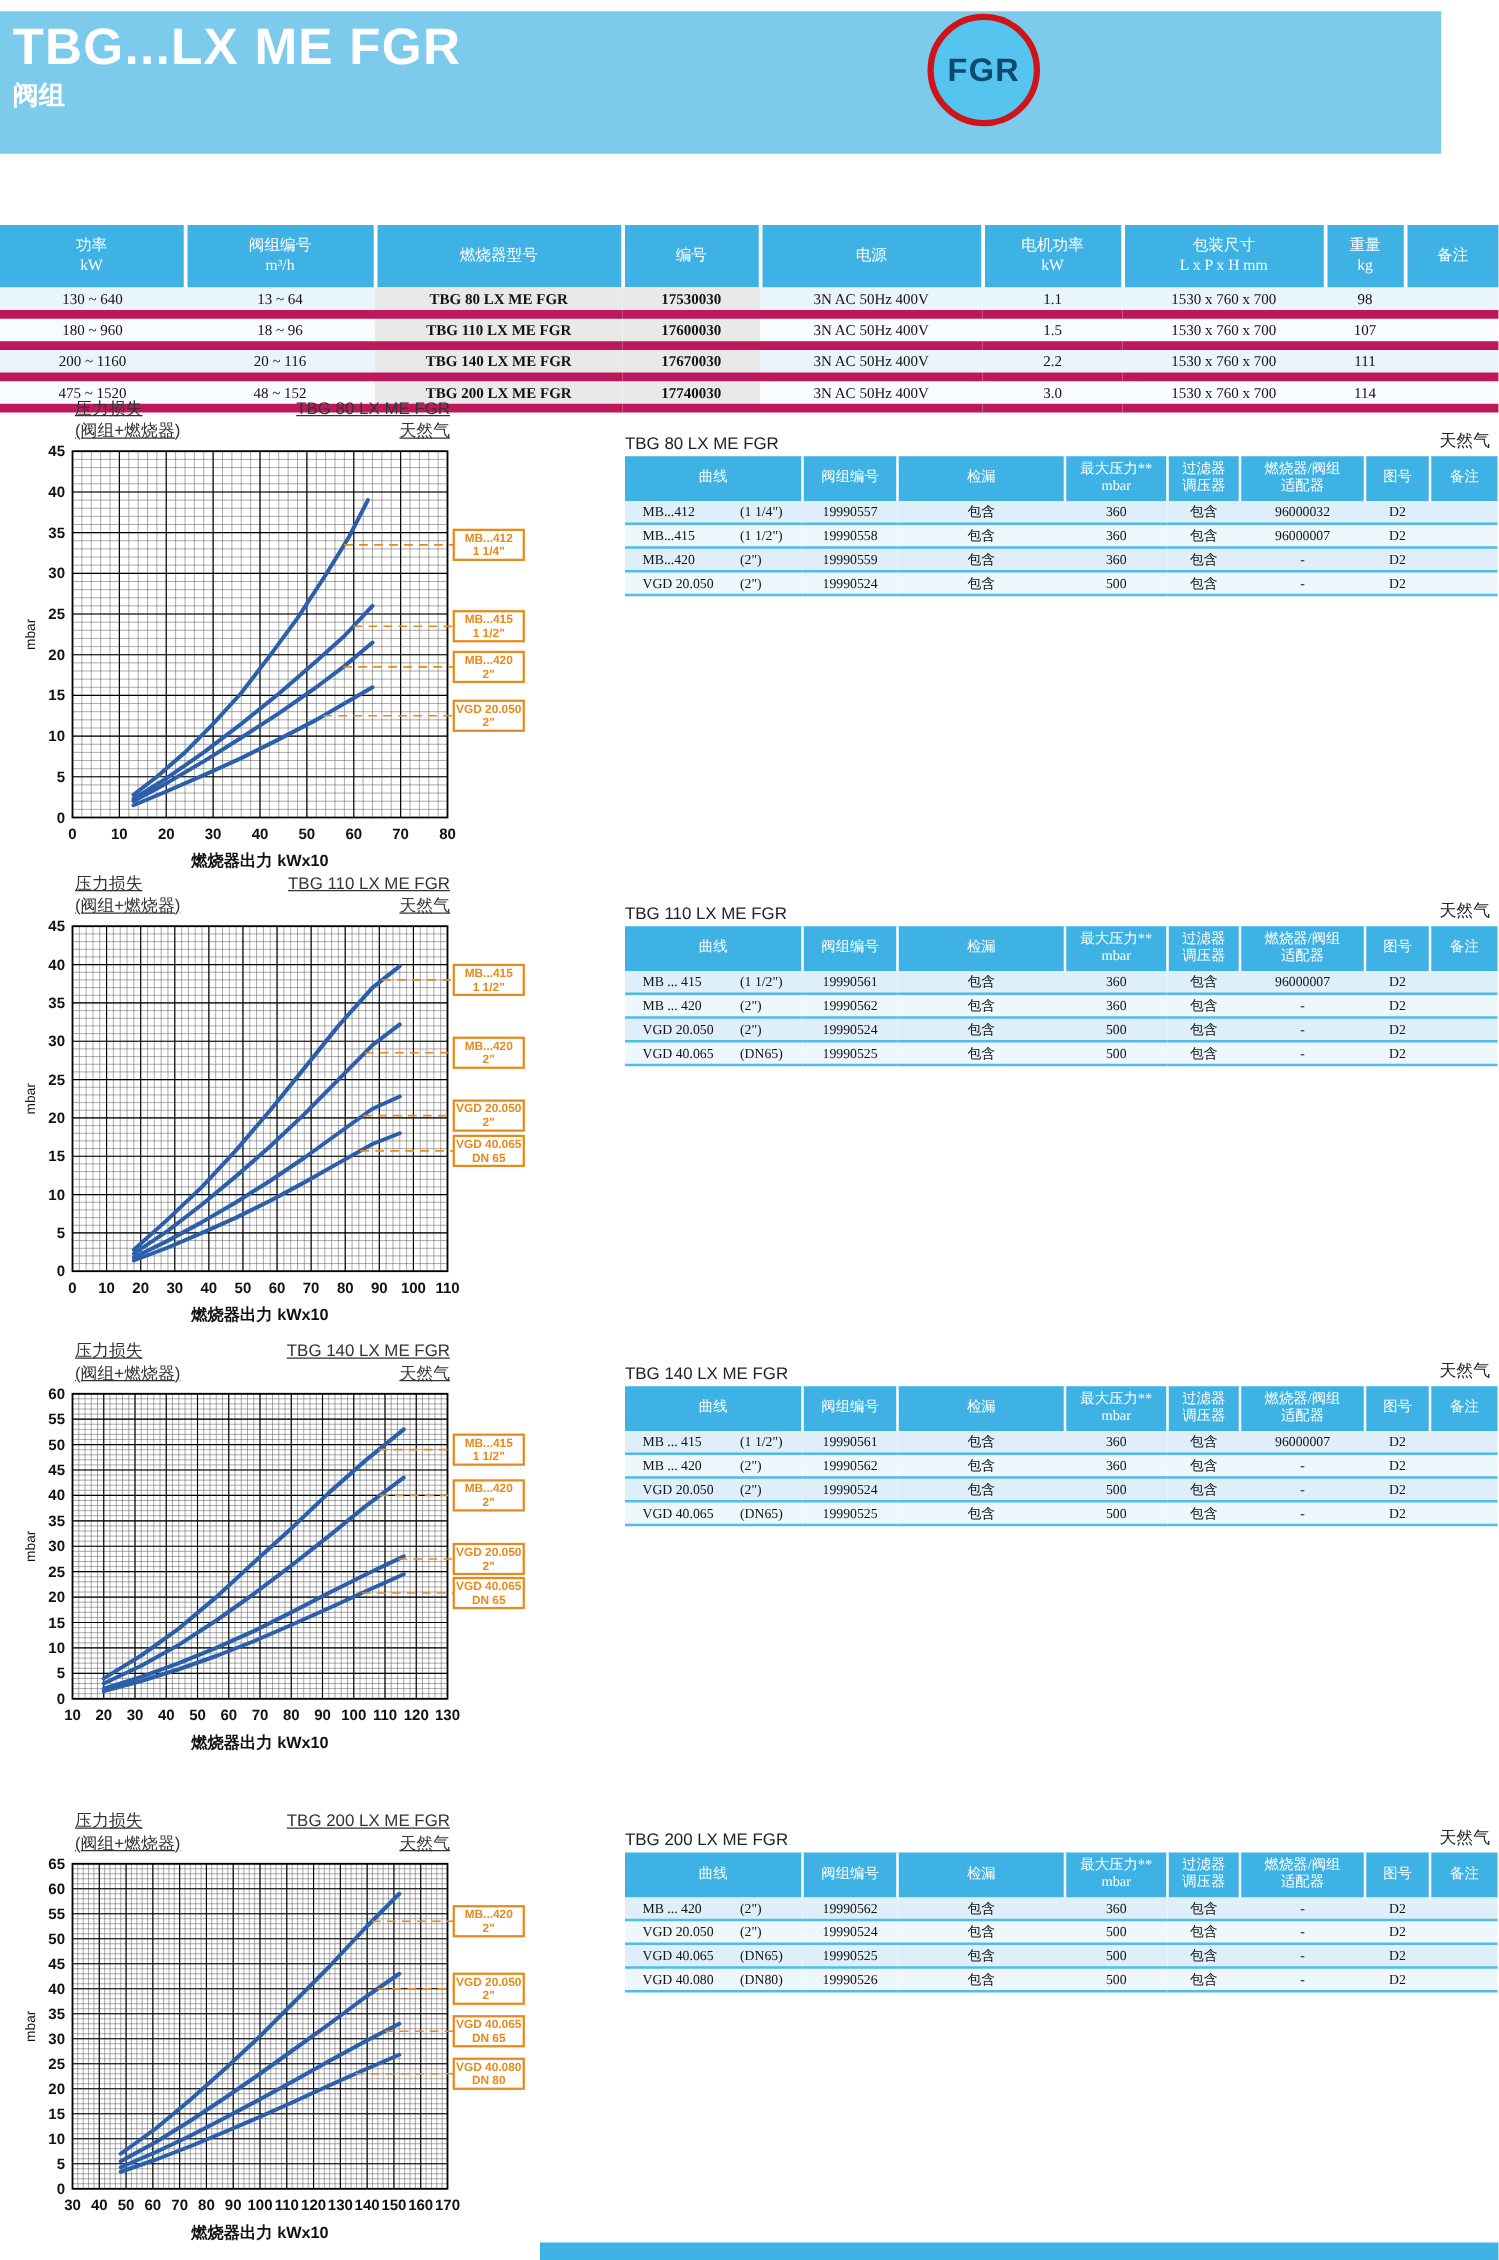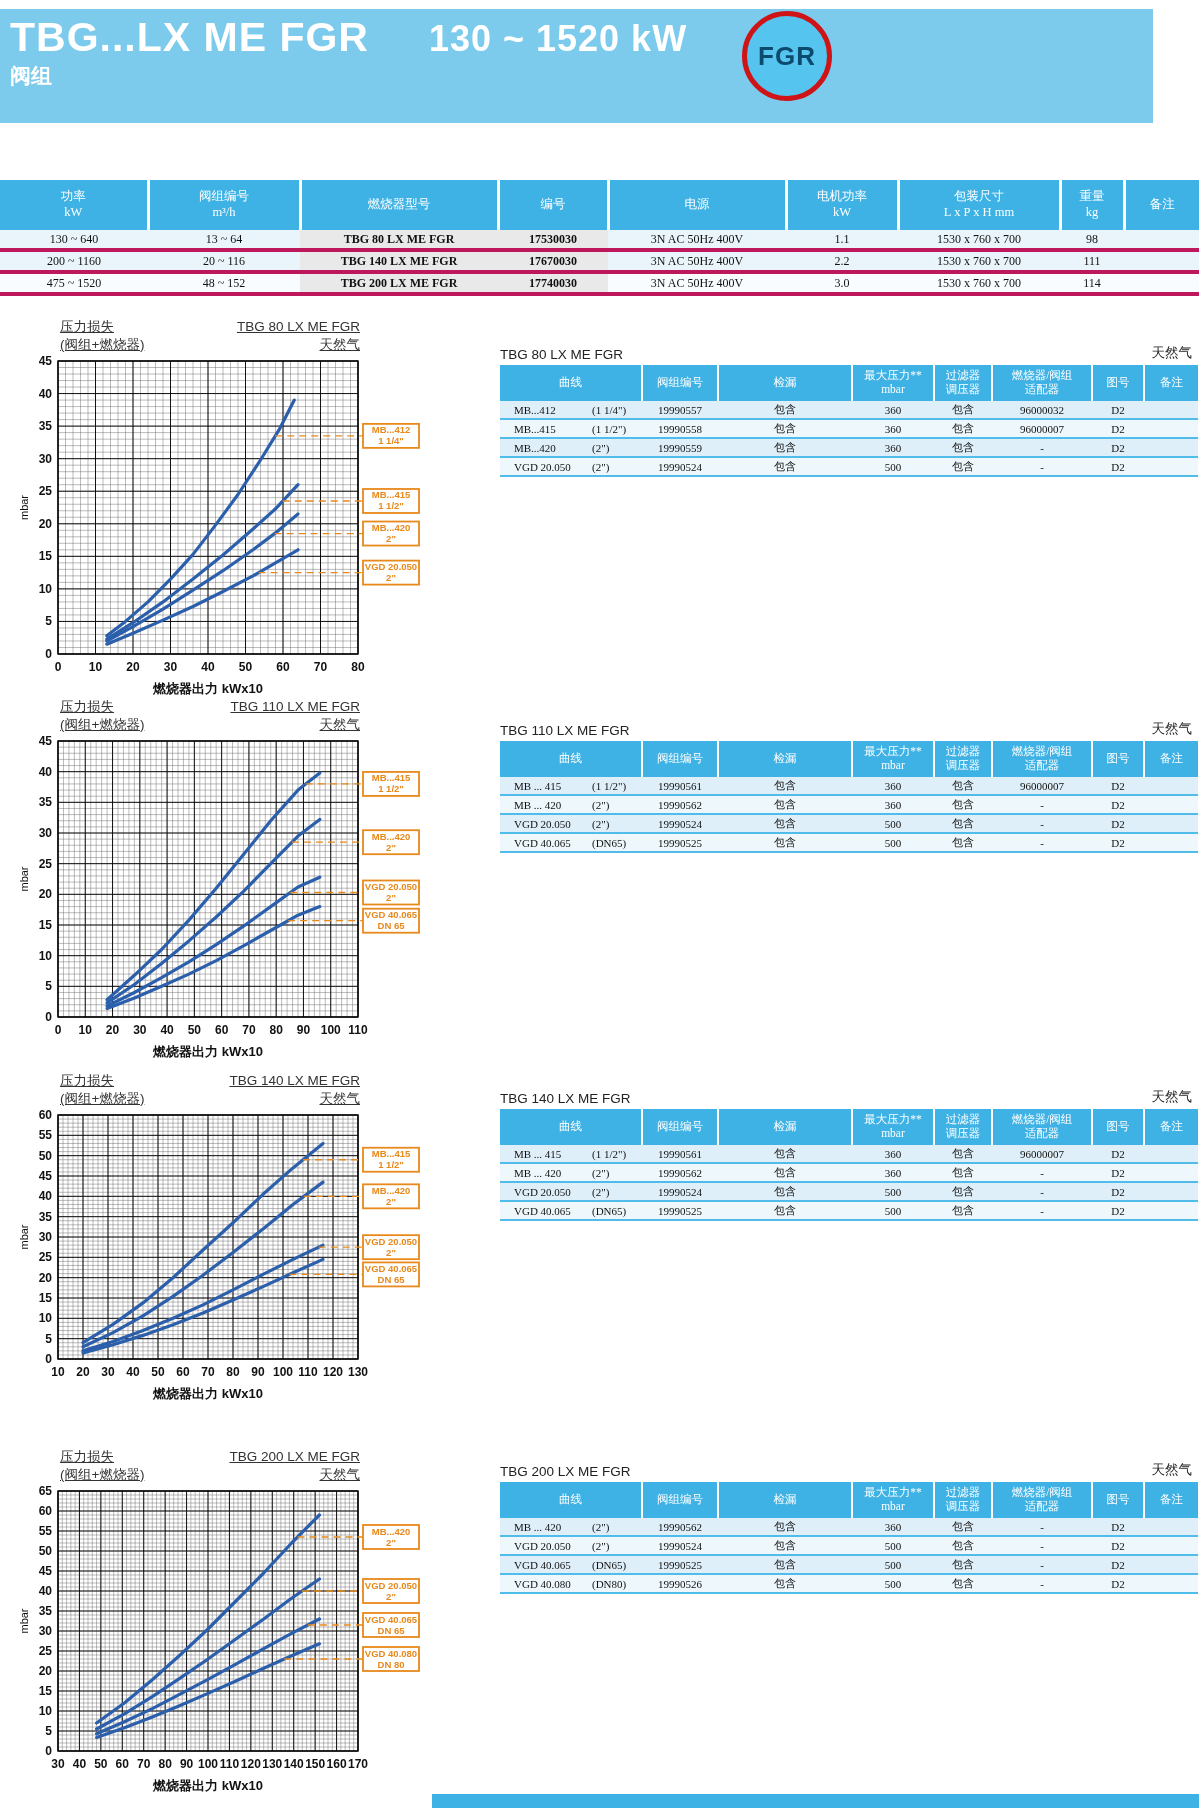--- a/index.html
+++ b/index.html
@@ -16,21 +16,21 @@
     border:5px solid #CE1417;background:#55C4EF;display:flex;align-items:center;justify-content:center;}
   .fgr-badge span{color:#0c4a6e;font-size:26px;font-weight:bold;letter-spacing:1px;}
 
   
   table{border-collapse:collapse;font-family:Liberation Serif, serif;}
   .main-table{position:absolute;left:0;top:180px;width:1199px;table-layout:fixed;}
   .main-table th{background:#3FB2E5;color:#fff;font-weight:400;font-size:12.5px;height:50px;
     border-right:3px solid #fff;vertical-align:middle;line-height:1.25;padding:0;}
   .main-table th:last-child{border-right:none;}
   .main-table td{font-size:12px;color:#111;text-align:center;height:18px;padding:0;}
-  .main-table tbody tr{border-bottom:4px solid #be185d;}
+  .main-table tbody tr{border-bottom:7px solid #be185d;}
   .main-table tbody tr.alt{background:#EAF5FB;}
   .main-table tbody tr.alt2{background:#F8FCFE;}
   .main-table td.gray{background:#E9E9E9;font-weight:bold;}
 
   
   .section{position:absolute;left:0;width:1199px;}
   .chart-area{position:absolute;left:18px;top:0;width:440px;}
   .chart-titles{margin-left:42px;width:300px;display:flex;justify-content:space-between;
     font-size:13.5px;color:#333;line-height:1.3;text-decoration:underline;}
   .ct-left{text-align:left;}
@@ -56,21 +56,20 @@
 </style>
 </head>
 <body>
 
 <div class="page">
 
   <div class="banner">
     <div class="banner-titles">
       <div class="banner-line1">
         <span class="banner-model">TBG...LX ME FGR</span>
-        <span class="banner-range">130 ~ 1520 kW</span>
       </div>
       <div class="banner-sub">阀组</div>
     </div>
   </div>
   <div class="fgr-badge">
     <span>FGR</span>
   </div>
 
   <table class="main-table">
     <colgroup>
@@ -123,20 +122,31 @@
     <tbody>
         <tr class="alt">
           <td>130 ~ 640</td>
           <td>13 ~ 64</td>
           <td class="gray">TBG 80 LX ME FGR</td>
           <td class="gray">17530030</td>
           <td>3N AC 50Hz 400V</td>
           <td>1.1</td>
           <td>1530 x 760 x 700</td>
           <td>98</td>
+          <td></td>
+        </tr>
+        <tr class="alt2">
+          <td>180 ~ 960</td>
+          <td>18 ~ 96</td>
+          <td class="gray">TBG 110 LX ME FGR</td>
+          <td class="gray">17600030</td>
+          <td>3N AC 50Hz 400V</td>
+          <td>1.5</td>
+          <td>1530 x 760 x 700</td>
+          <td>107</td>
           <td></td>
         </tr>
         <tr class="alt">
           <td>200 ~ 1160</td>
           <td>20 ~ 116</td>
           <td class="gray">TBG 140 LX ME FGR</td>
           <td class="gray">17670030</td>
           <td>3N AC 50Hz 400V</td>
           <td>2.2</td>
           <td>1530 x 760 x 700</td>

